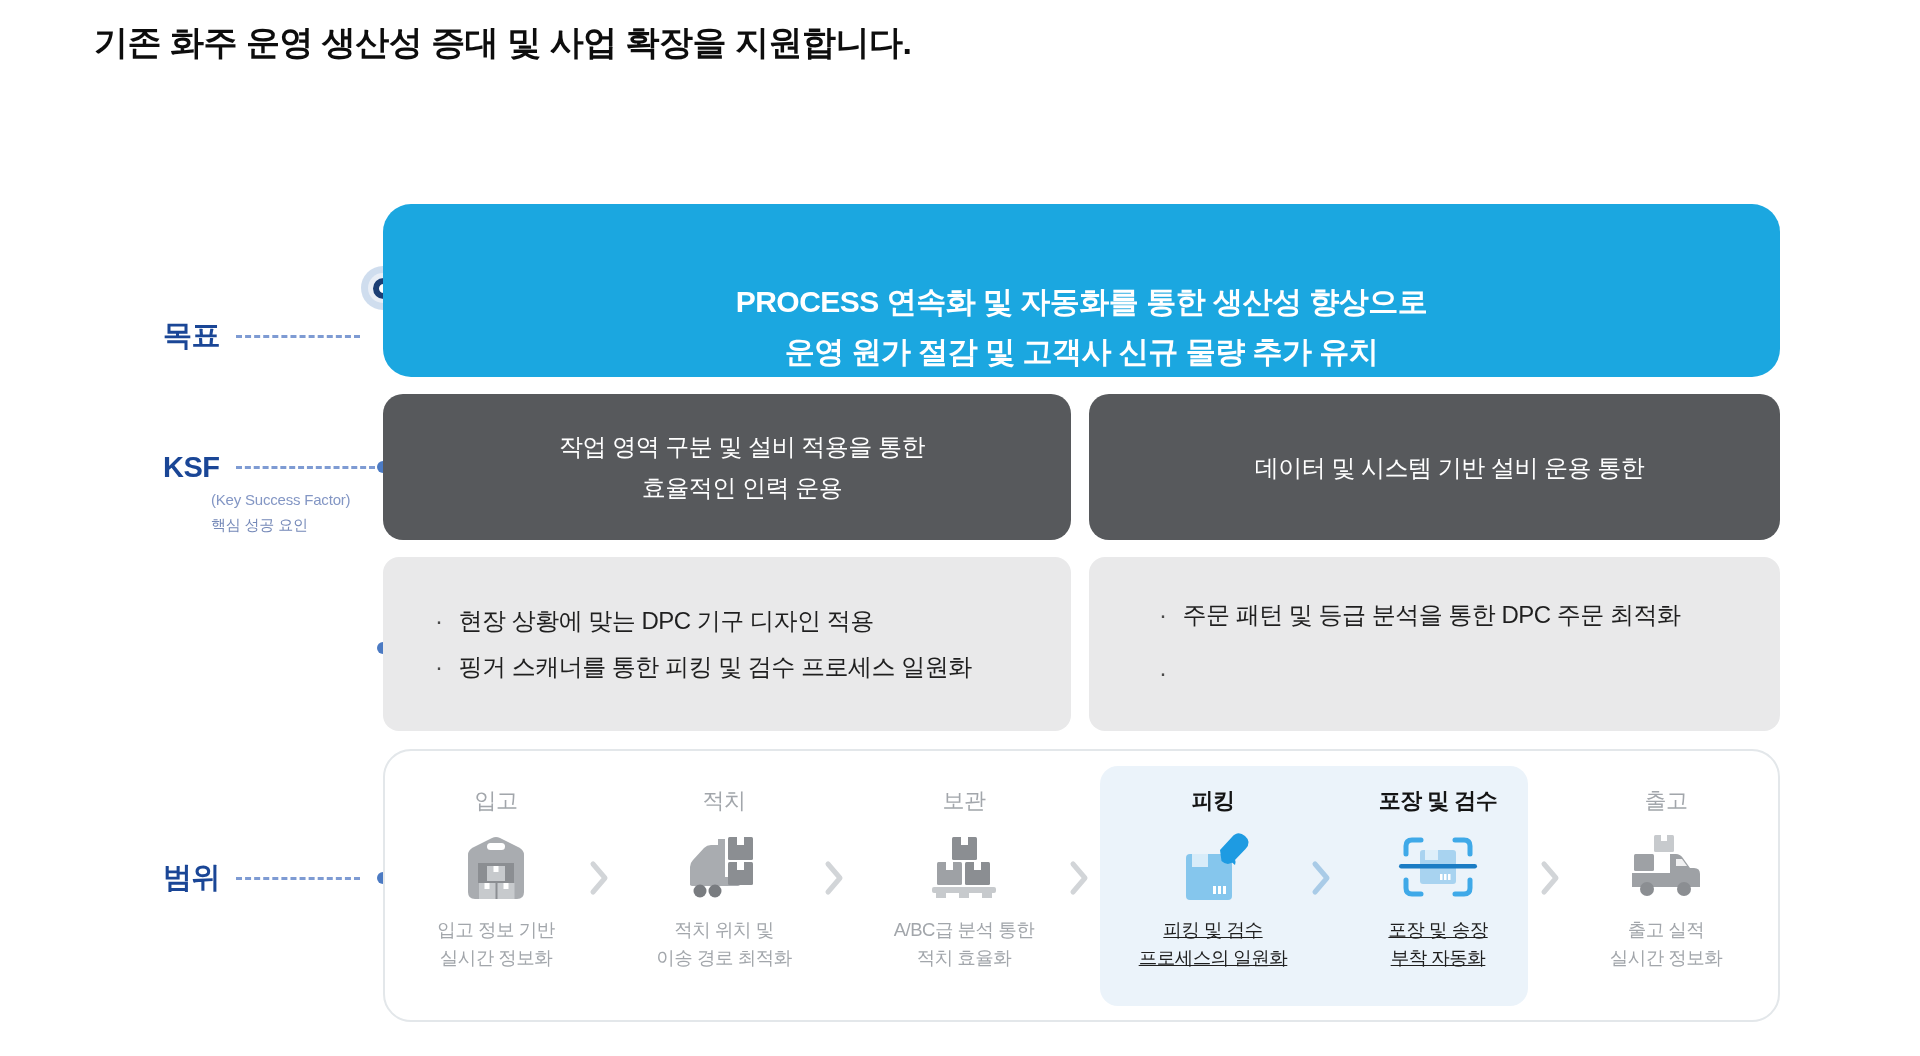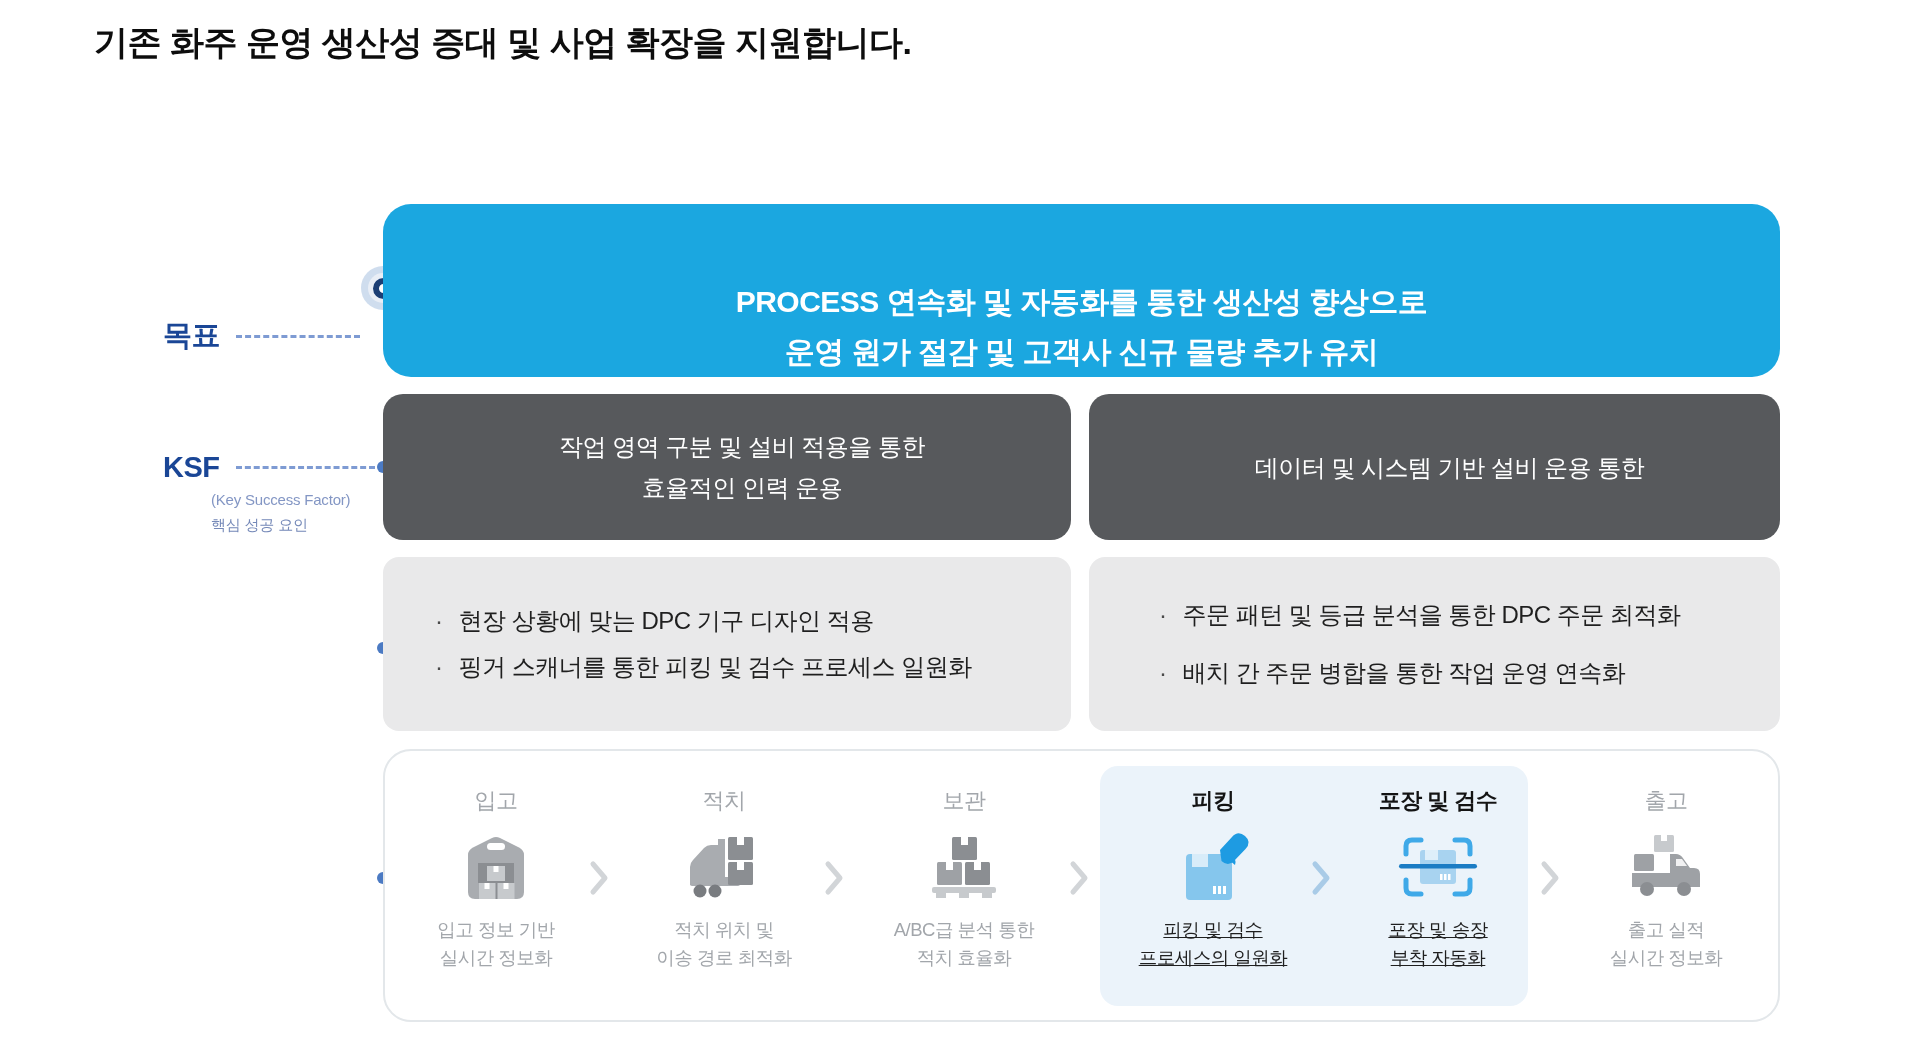--- a/index.html
+++ b/index.html
@@ -83,20 +83,24 @@
   <div class="rail-row" style="top:450px; height:34px; width:212px;">
     <span class="rail-label">KSF</span>
     <span class="dash"></span>
   </div>
   <div class="rail-sub sub1" style="top:487px;">(Key Success Factor)</div>
   <div class="rail-sub sub2" style="top:512px;">핵심 성공 요인</div>
   <div class="end-dot" style="left:377px; top:461px;"></div>
 
   <div class="end-dot" style="left:377px; top:642px;"></div>
 
+  <div class="rail-row" style="top:856px; height:44px; width:197px;">
+    <span class="rail-label">범위</span>
+    <span class="dash"></span>
+  </div>
   <div class="end-dot" style="left:377px; top:872px;"></div>
 
   <div class="goal-box">
     <div class="line">PROCESS 연속화 및 자동화를 통한 생산성 향상으로</div>
     <div class="line">운영 원가 절감 및 고객사 신규 물량 추가 유치</div>
   </div>
 
   <div class="ksf-box box-l">
     <div class="line">작업 영역 구분 및 설비 적용을 통한</div>
     <div class="line">효율적인 인력 운용</div>
@@ -115,21 +119,20 @@
         <span>핑거 스캐너를 통한 피킹 및 검수 프로세스 일원화</span>
       </div>
   </div>
   <div class="strat-box box-r">
     <div class="bullet-line">
         <span class="bullet-glyph">·</span>
         <span>주문 패턴 및 등급 분석을 통한 DPC 주문 최적화</span>
       </div>
     <div class="bullet-line">
         <span class="bullet-glyph">·</span>
-        <span>배치 간 주문 병합을 통한 작업 운영 연속화</span>
       </div>
   </div>
 
   <div class="scope-box"></div>
   <div class="highlight-panel"></div>
 
   <div class="step" style="left:385px;">
     <div class="step-title">입고</div>
     <div class="step-icon">
       <svg width="76" height="68" viewBox="0 0 76 68">

